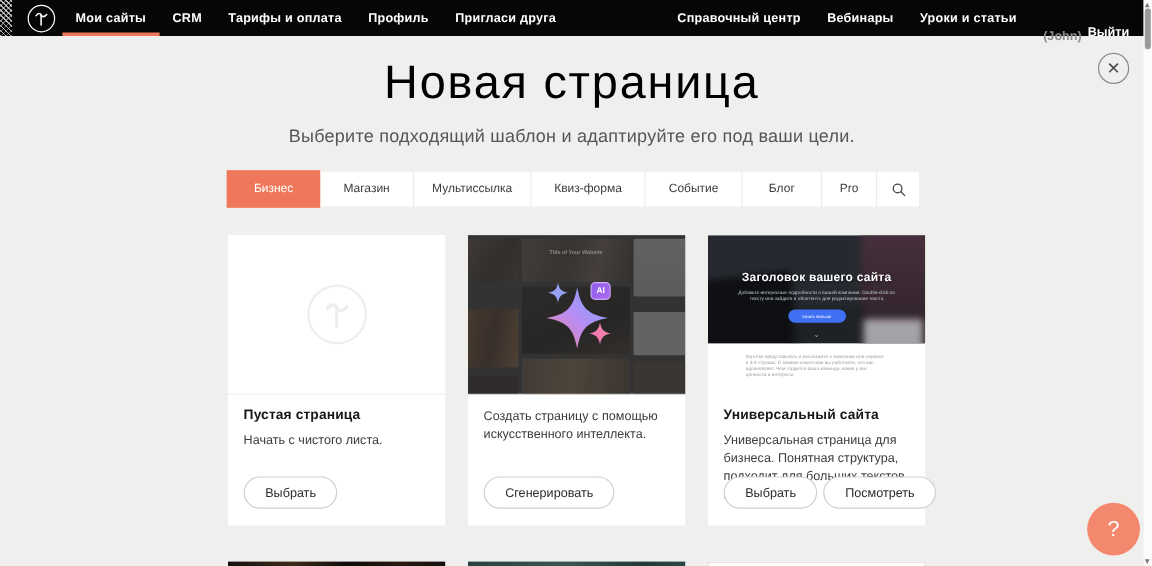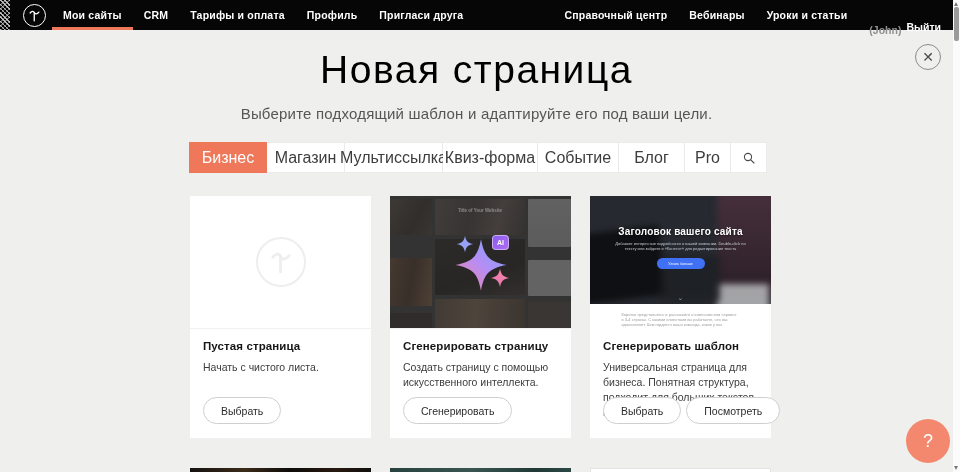--- a/index.html
+++ b/index.html
@@ -29,21 +29,21 @@
   .sb-up { top:2px; border-bottom:4px solid #777; }
   .sb-down { bottom:2px; border-top:4px solid #777; }
 
   
   .close-btn { position:absolute; top:44px; left:915px; width:26px; height:26px; border:1px solid #8b8b8b; border-radius:50%; background:transparent; display:flex; align-items:center; justify-content:center; font-size:14px; color:#4a4a4a; cursor:pointer; line-height:1; }
   .page-title { position:absolute; top:48px; left:0; width:953px; text-align:center; font-size:39px; font-weight:300; letter-spacing:1.5px; color:#000000; }
   .page-subtitle { position:absolute; top:105px; left:0; width:953px; text-align:center; font-size:15px; color:#565656; letter-spacing:.2px; }
 
   
   .tabs { position:absolute; top:142px; left:189px; width:582px; height:31px; display:flex; }
-  .tab { background:#fff; border:1px solid #ebebeb; border-left:none; display:flex; align-items:center; justify-content:center; font-size:16px; color:#3d3d3d; cursor:pointer; white-space:nowrap; }
+  .tab { background:#fff; border:1px solid #ebebeb; border-left:none; display:flex; align-items:center; justify-content:center; font-size:10px; color:#3d3d3d; cursor:pointer; white-space:nowrap; }
   .tab:first-child { border-left:1px solid #ebebeb; }
   .tab.active { background:#f0785a; border-color:#f0785a; color:#fff; }
   .tab-search svg { display:block; }
 
   
   .cards { position:absolute; top:196px; left:190px; display:flex; gap:19px; }
   .card { position:relative; width:181px; height:242px; background:#fff; }
   .preview { position:relative; width:100%; height:133px; overflow:hidden; border-bottom:1px solid #f1f1f1; }
   .card-body { padding:11px 13px 0 13px; }
   .card-title { font-size:11.5px; font-weight:700; color:#171717; margin-bottom:8px; letter-spacing:.1px; }
@@ -57,21 +57,21 @@
 
   
   .ai-preview { background:#3b3b3b; }
   .tile { position:absolute; border-radius:1px; }
   .ai-overlay { position:absolute; inset:0; background:rgba(42,42,42,.45); }
   .spark { position:absolute; }
   .ai-badge { position:absolute; left:102px; top:39px; width:17px; height:15px; border-radius:4px; background:linear-gradient(135deg,#8a5ded,#b06cf0); border:1px solid rgba(255,255,255,.45); color:#fff; font-size:7px; font-weight:700; display:flex; align-items:center; justify-content:center; }
   .thumb-title { position:absolute; left:45px; top:12px; width:90px; text-align:center; font-size:4.5px; font-weight:700; color:rgba(255,255,255,.75); }
 
   
-  .uni-hero { position:relative; width:100%; height:108px; background:#262a30; overflow:hidden; }
+  .uni-hero { position:relative; width:100%; height:90px; background:#262a30; overflow:hidden; }
   .blob { position:absolute; filter:blur(3px); }
   .uni-hero-content { position:absolute; inset:0; display:flex; flex-direction:column; align-items:center; z-index:2; }
   .uni-heading { margin-top:30px; font-size:10px; font-weight:700; color:#fff; letter-spacing:.2px; text-shadow:0 1px 2px rgba(0,0,0,.5); }
   .uni-sub { margin-top:4px; width:140px; font-size:4px; line-height:5px; color:#c3c9d1; text-align:center; }
   .uni-btn { margin-top:7px; width:48px; height:11px; border-radius:6px; background:#4070f4; color:#fff; font-size:3.5px; display:flex; align-items:center; justify-content:center; border:none; cursor:pointer; }
   .uni-chevron { position:absolute; bottom:3px; left:50%; transform:translateX(-50%); color:#969ca5; font-size:7px; line-height:1; }
   .uni-below { height:35px; background:#fff; display:flex; align-items:center; justify-content:center; }
   .uni-tiny { width:118px; font-size:4px; line-height:5px; color:#9c9c9c; }
 
   
@@ -192,21 +192,20 @@
             <linearGradient id="gpink" x1="0" y1="1" x2="1" y2="0">
               <stop offset="0" stop-color="#ee71bb"></stop>
               <stop offset="1" stop-color="#f48aa0"></stop>
             </linearGradient>
           </defs>
           <path d="M 0,-30 C 4,-10 10,-4 30,0 C 10,4 4,10 0,30 C -4,10 -10,4 -30,0 C -10,-4 -4,-10 0,-30 Z" fill="url(#gpink)"></path>
         </svg>
         <div class="ai-badge">AI</div>
       </div>
       <div class="card-body">
-        <div class="card-title">Сгенерировать страницу</div>
         <div class="card-desc">Создать страницу с помощью искусственного интеллекта.</div>
       </div>
       <div class="card-btns">
         <button class="pill">Сгенерировать</button>
       </div>
     </div>
 
     <div class="card">
       <div class="preview" style="border-bottom:none">
         <div class="uni-hero">
@@ -219,21 +218,21 @@
             <div class="uni-sub">Добавьте интересные подробности о вашей компании. Double-click по тексту или зайдите в «Контент» для редактирования текста</div>
             <button class="uni-btn">Узнать больше</button>
           </div>
           <div class="uni-chevron">⌄</div>
         </div>
         <div class="uni-below">
           <div class="uni-tiny">Коротко представьтесь и расскажите о компании или сервисе в 3-4 строках. С какими клиентами вы работаете, что вас вдохновляет. Чем гордится ваша команда, какие у вас ценности и интересы.</div>
         </div>
       </div>
       <div class="card-body">
-        <div class="card-title">Сгенерировать шаблон</div>
+        <div class="card-title">Универсальный сайта</div>
         <div class="card-desc">Универсальная страница для бизнеса. Понятная структура, подходит для больших текстов и списков.</div>
       </div>
       <div class="card-btns">
         <button class="pill">Выбрать</button>
         <button class="pill">Посмотреть</button>
       </div>
     </div>
   </div>
 
   <div class="row2">

